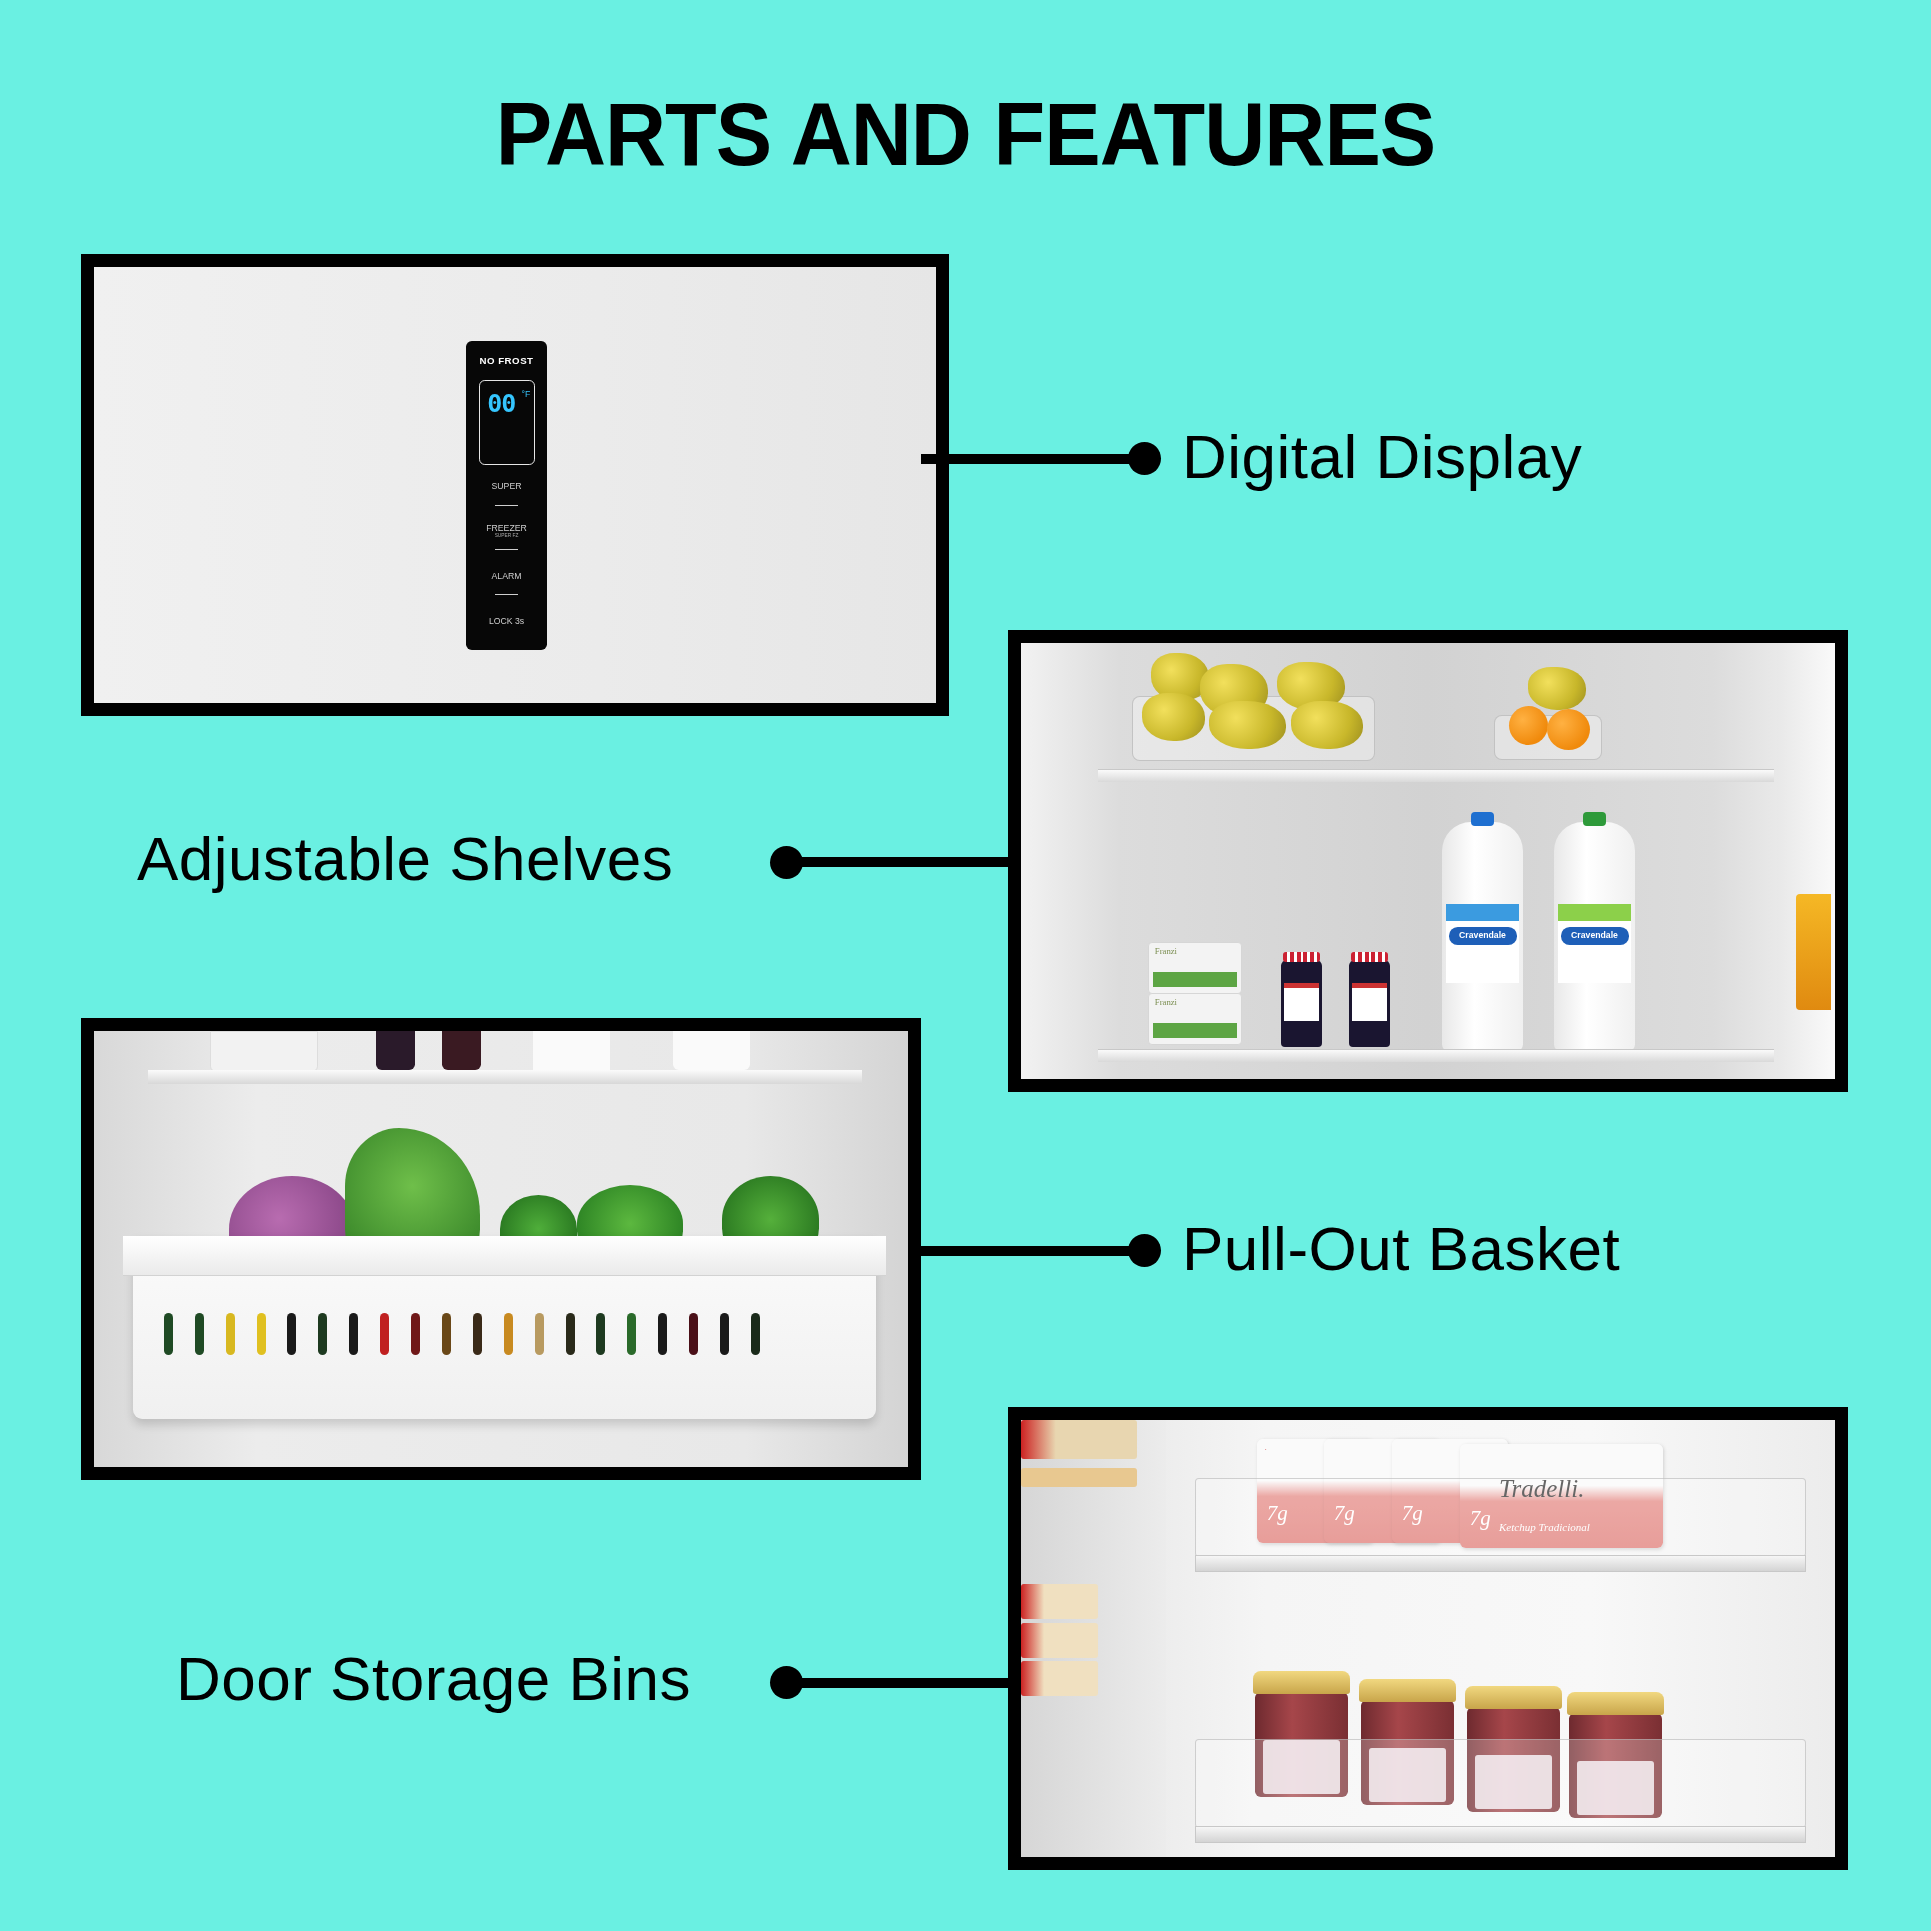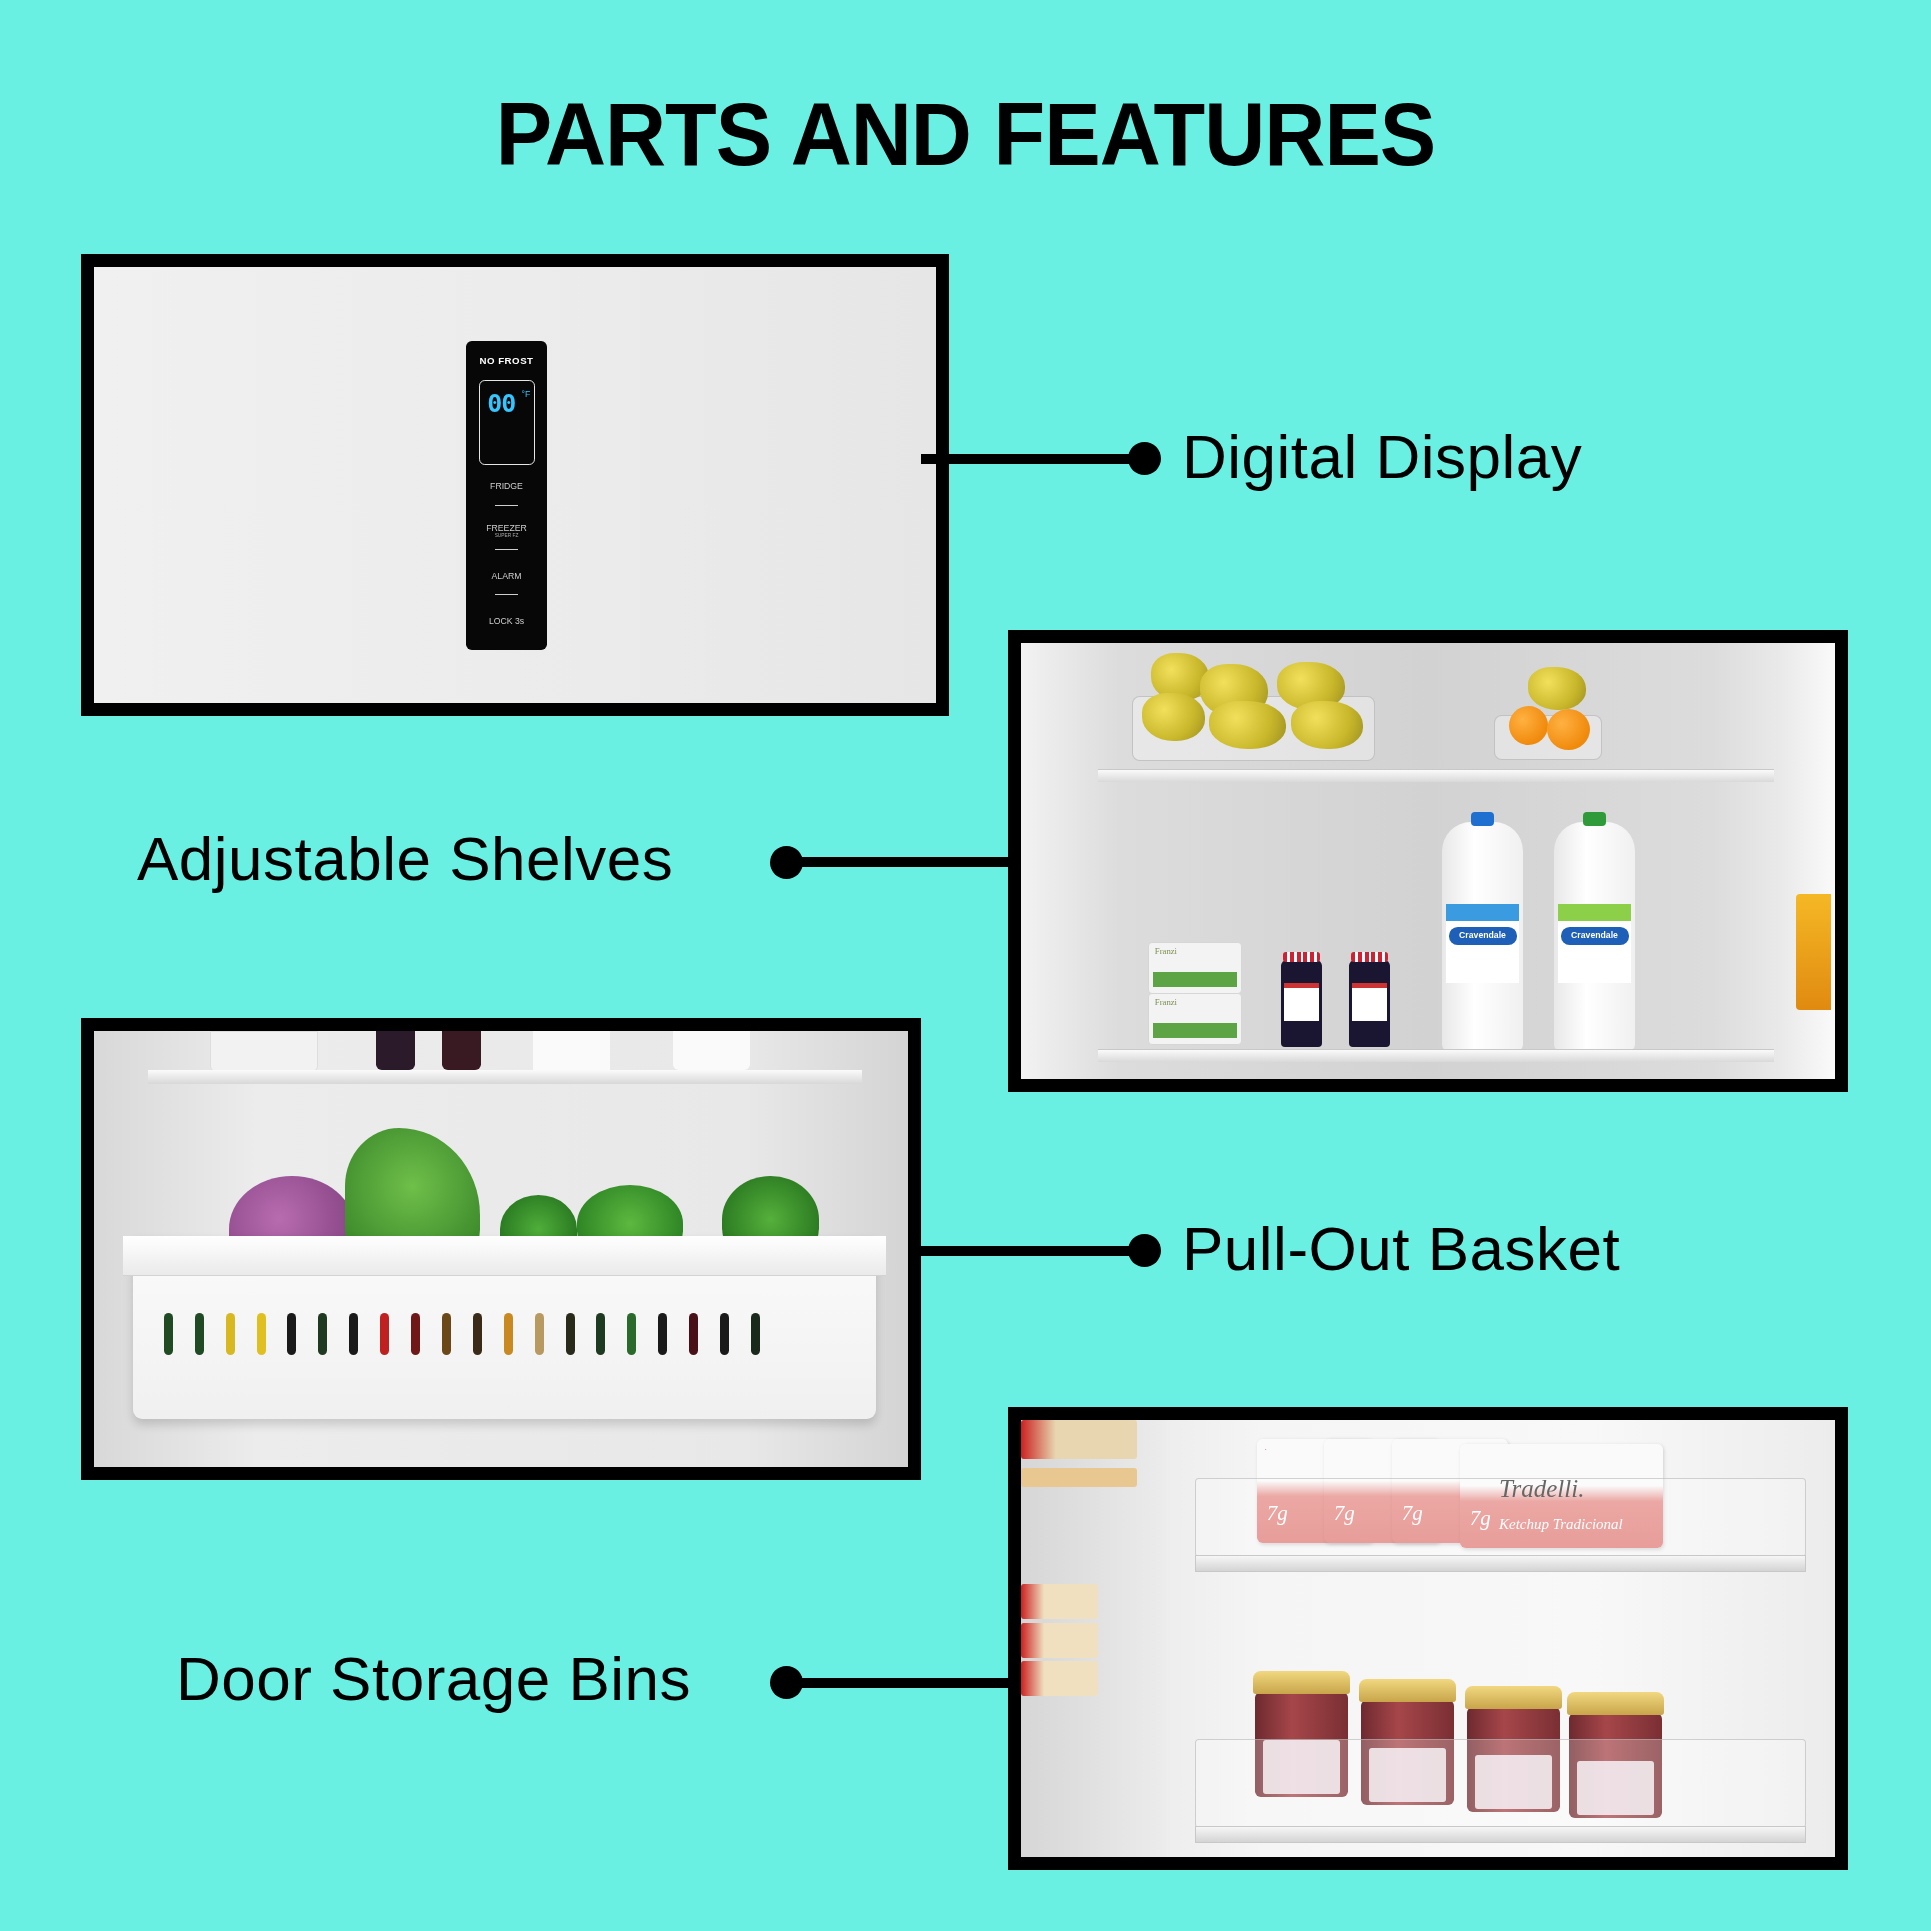--- a/index.html
+++ b/index.html
@@ -52,40 +52,40 @@
 
   
   #f4{left:1008px;top:1407px;width:840px;height:463px;background:linear-gradient(90deg,#e2e2e2 0,#f5f5f5 30%,#f8f8f8 70%,#ececec 100%);}
   .left-shelf{position:absolute;left:0;top:0;width:145px;height:100%;background:linear-gradient(90deg,#d6d6d6,#ececec);}
   .pkt{position:absolute;background:#c33;border-radius:2.9px;}
   .door-bin{position:absolute;left:174px;right:29px;height:15.4px;background:linear-gradient(#f6f6f6,#d4d4d4);border:1px solid #c8c8c8;}
   .bin-front{position:absolute;left:174px;right:29px;border:1.9px solid rgba(180,180,180,0.6);background:rgba(255,255,255,0.25);border-radius:3.9px;}
   .sachet{position:absolute;width:116px;height:104px;background:linear-gradient(#fafafa 0,#fafafa 40%,#e58b86 55%,#e07d78 100%);border-radius:5.8px;box-shadow:1px 1.9px 3.9px rgba(0,0,0,0.15);}
   .sachet .g{position:absolute;left:9.7px;bottom:17.4px;color:#fff;font-family:"Liberation Serif",serif;font-style:italic;font-size:21px;}
   .sachet .brand{position:absolute;left:39px;top:31px;color:#333;font-family:"Liberation Serif",serif;font-style:italic;font-size:25px;}
-  .sachet .sub{position:absolute;left:39px;bottom:15.4px;color:#fff;font-family:"Liberation Serif",serif;font-style:italic;font-size:15px;}
+  .sachet .sub{position:absolute;left:39px;bottom:15.4px;color:#fff;font-family:"Liberation Serif",serif;font-style:italic;font-size:11px;}
   .sachet .tiny{position:absolute;left:7.7px;top:7.7px;color:#c33;font-size:4.8px;}
   .jam{position:absolute;width:97px;height:126px;}
   .jam .lid{position:absolute;left:0;right:0;top:0;height:23px;background:linear-gradient(#f1d880,#c8a54a);border-radius:7.7px 7.7px 2.9px 2.9px;}
   .jam .body{position:absolute;left:1.9px;right:1.9px;top:21px;bottom:0;background:linear-gradient(90deg,#6e2a2f,#a6464a 40%,#7a2f33);border-radius:5.8px;}
   .jam .lbl{position:absolute;left:7.7px;right:7.7px;top:48px;height:54px;background:rgba(240,230,235,0.9);border-radius:2.9px;}
 </style>
 </head>
 <body>
 
 <div class="title">PARTS AND FEATURES</div>
 
 <div class="frame" id="f1">
   <div class="panel">
     <div class="brand">NO FROST</div>
     <div class="screen">
       <span class="digits">00</span>
       <span class="unit">°F</span>
     </div>
-    <div class="btn" style="top:140px">FRIDGE</div>
+    <div class="btn" style="top:140px">SUPER</div>
     <div class="sep" style="top:164px"></div>
     <div class="btn" style="top:182px">FREEZER</div>
     <div class="sub" style="top:192px">SUPER FZ</div>
     <div class="sep" style="top:208px"></div>
     <div class="btn" style="top:230px">ALARM</div>
     <div class="sep" style="top:253px"></div>
     <div class="btn" style="top:275px">LOCK 3s</div>
   </div>
 </div>
 <div class="line" style="left:921px;top:454px;width:222px"></div>

